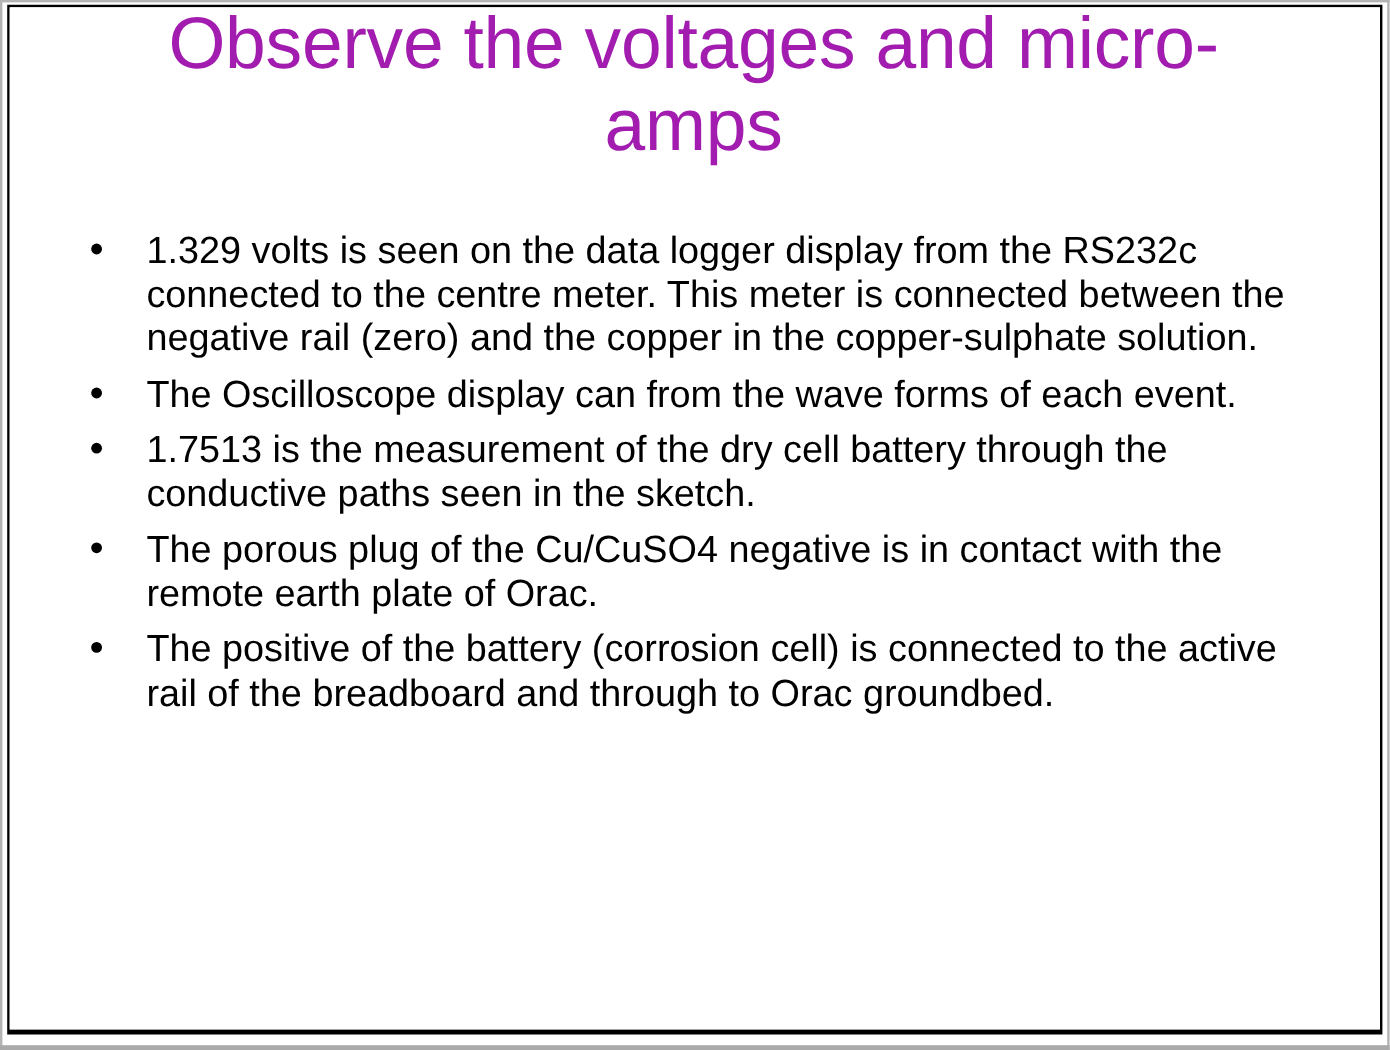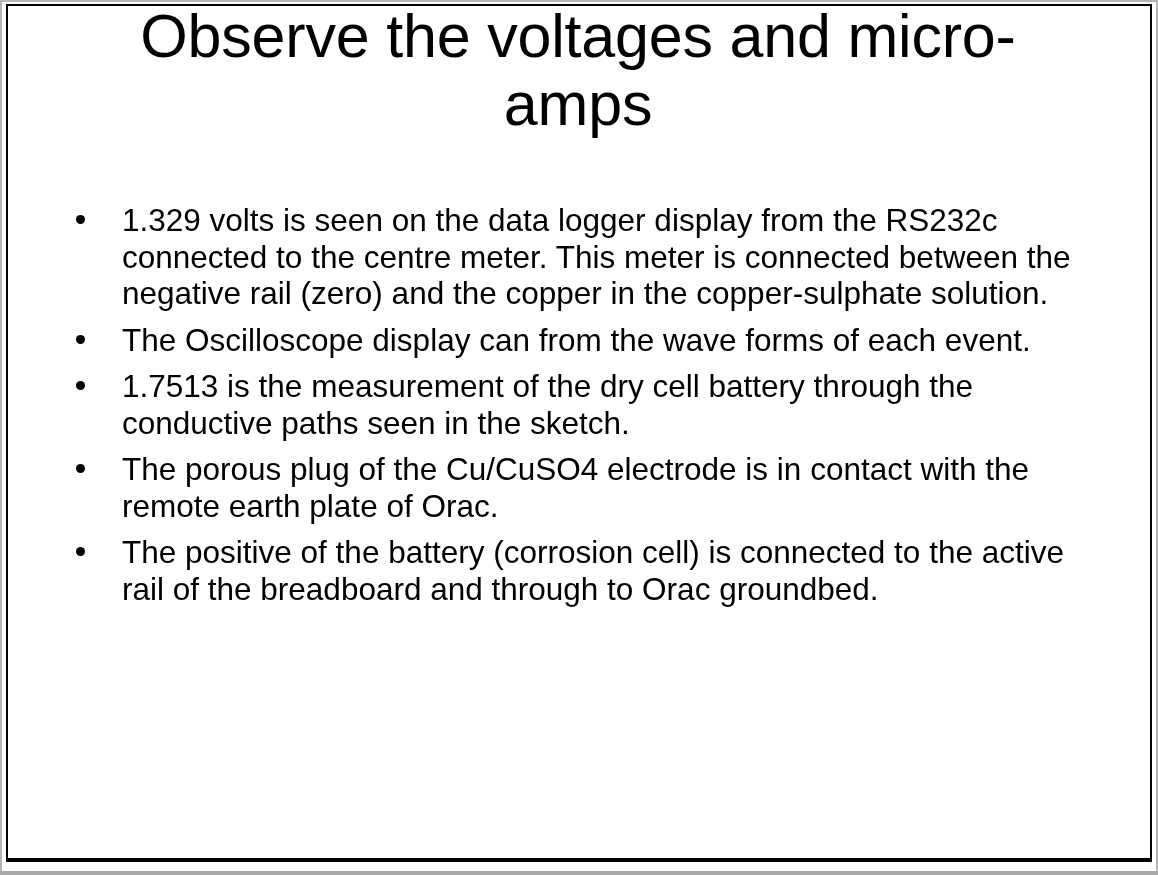--- a/index.html
+++ b/index.html
@@ -82,31 +82,31 @@
   
   .slide-title {
     position: absolute;
     left: 60px;
     top: -4px;
     width: 1020px;
     text-align: center;
     font-size: 61px;
     line-height: 68px;
     font-weight: normal;
-    color: #000000;
+    color: #a21caf;
     letter-spacing: -0.2px;
     margin: 0;
     white-space: pre-line;
   }
 
   
   .slide-body {
     position: absolute;
     left: 56px;
-    top: 196px;
+    top: 184px;
     width: 1030px;
   }
 
   .bullet-item {
     position: relative;
     display: block;
     padding-left: 58px;
     margin-bottom: 10px;
     font-size: 31.5px;
     line-height: 36.5px;
@@ -157,21 +157,21 @@
           <span class="bullet-text">The Oscilloscope display can from the wave forms of each event.</span>
         </div>
 
         <div class="bullet-item">
           <span class="bullet-marker"></span>
           <span class="bullet-text">1.7513 is the measurement of the dry cell battery through the conductive paths seen in the sketch.</span>
         </div>
 
         <div class="bullet-item">
           <span class="bullet-marker"></span>
-          <span class="bullet-text">The porous plug of the Cu/CuSO4 electrode is in contact with the remote earth plate of Orac.</span>
+          <span class="bullet-text">The porous plug of the Cu/CuSO4 negative is in contact with the remote earth plate of Orac.</span>
         </div>
 
         <div class="bullet-item">
           <span class="bullet-marker"></span>
           <span class="bullet-text">The positive of the battery (corrosion cell) is connected to the active rail of the breadboard and through to Orac groundbed.</span>
         </div>
 
       </div>
     </div>
   </div>

